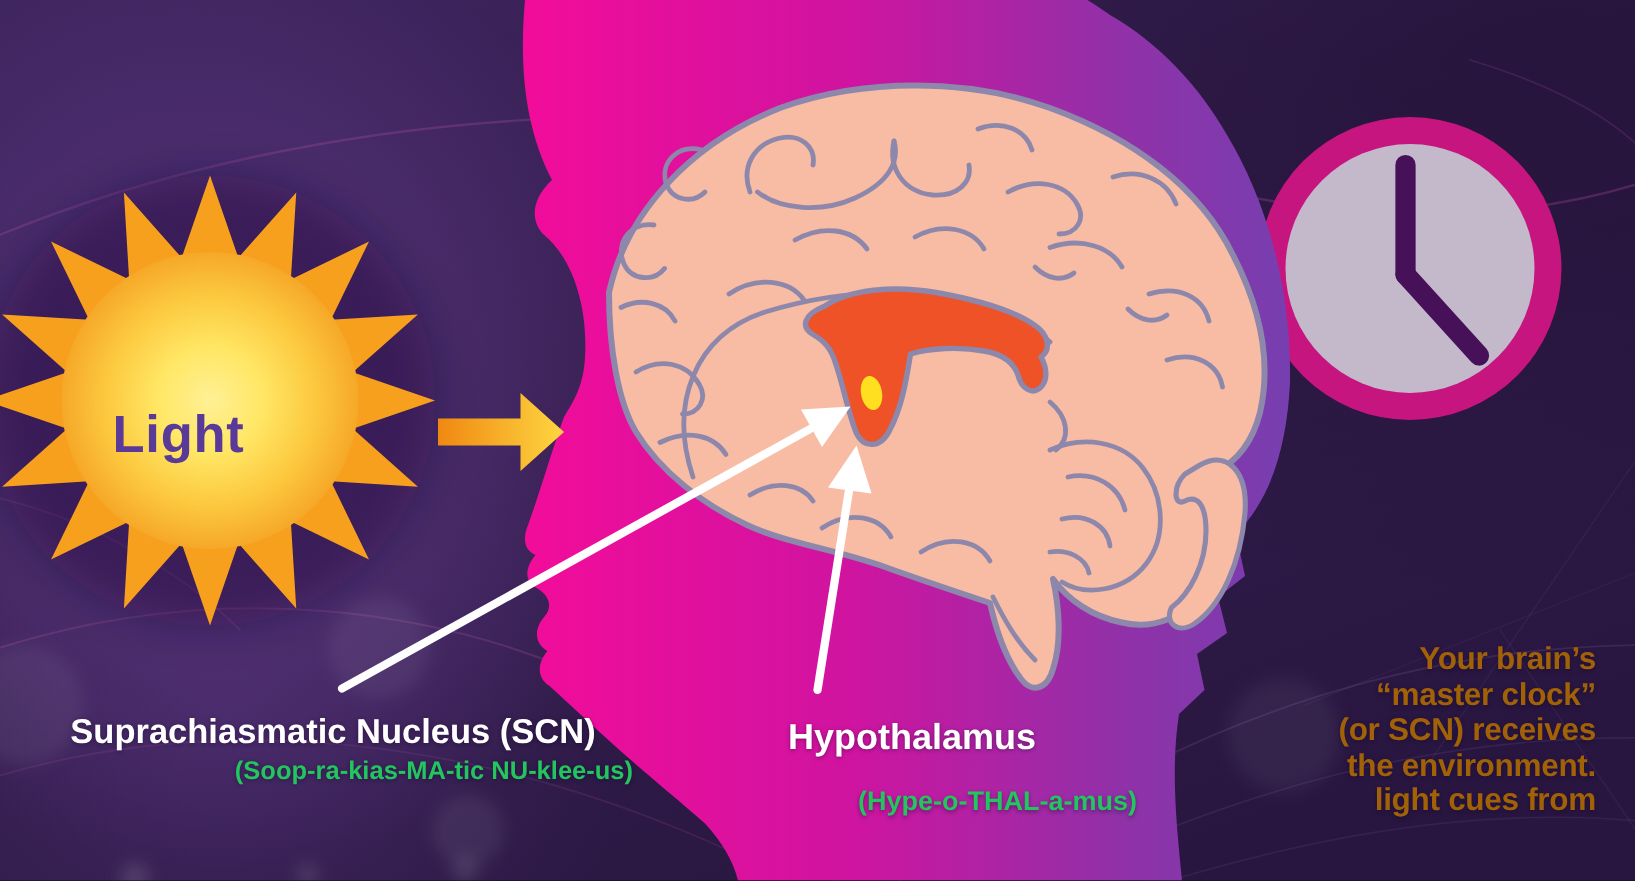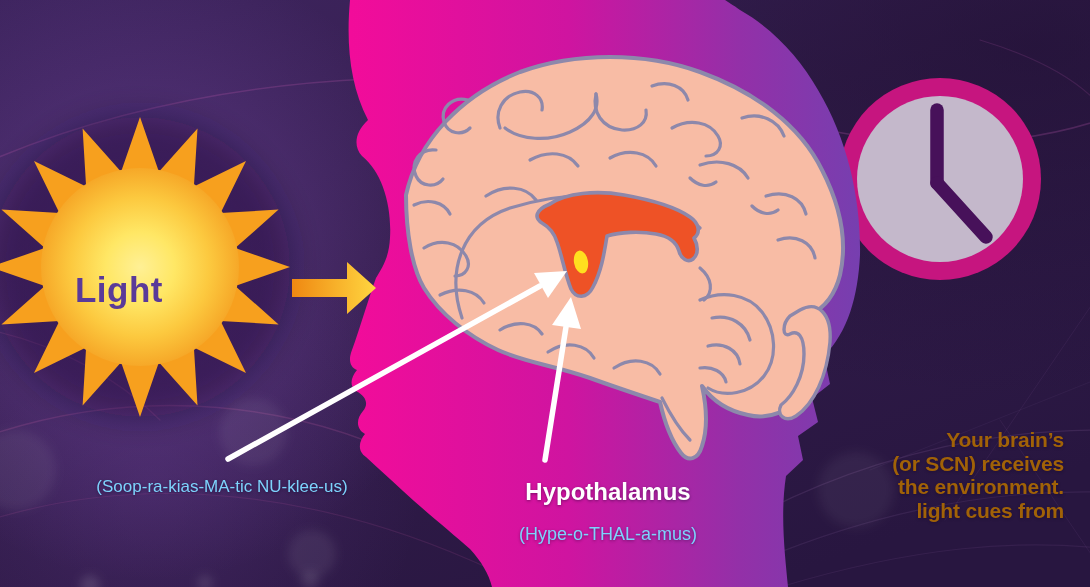--- a/index.html
+++ b/index.html
@@ -16,22 +16,23 @@
     text-align:center;
     font-size:35px;font-weight:bold;
     color:#5a3a99;letter-spacing:.5px;margin-top:24px;
   }
   .label-block{text-align:center;}
   .label-title{
     color:#ffffff;font-weight:800;
     text-shadow:0 1px 3px rgba(20,5,40,.45);
   }
   .label-pron{
-    color:#7dd3fc;font-weight:400;
+    color:#22c55e;font-weight:700;
     text-shadow:0 1px 3px rgba(20,5,40,.45);
+    text-align:right;
   }
   .scn-block{left:22px;top:474px;width:400px;}
   .scn-block .label-title{font-size:23px;}
   .scn-block .label-pron{font-size:17px;margin-top:3px;}
   .hypo-block{left:458px;top:478px;width:300px;}
   .hypo-block .label-title{font-size:24px;}
   .hypo-block .label-pron{font-size:18px;margin-top:18px;}
   .caption{
     right:26px;top:428px;width:320px;
     text-align:right;
@@ -250,28 +251,30 @@
     <g>
       <line x1="545" y1="460" x2="566" y2="327" stroke-width="5.5" stroke-linecap="round"></line>
       <polygon points="571,297 581,329 552,325" stroke="none"></polygon>
     </g>
   </g>
 </svg>
 
   <div class="overlay light-label">Light</div>
 
   <div class="overlay label-block scn-block">
+    <div class="label-title">Suprachiasmatic Nucleus (SCN)</div>
     <div class="label-pron">(Soop-ra-kias-MA-tic NU-klee-us)</div>
   </div>
 
   <div class="overlay label-block hypo-block">
     <div class="label-title">Hypothalamus</div>
     <div class="label-pron">(Hype-o-THAL-a-mus)</div>
   </div>
 
   <div class="overlay caption">
     <span>Your brain’s</span>
+    <span>“master clock”</span>
     <span>(or SCN) receives</span>
     <span>the environment.</span>
     <span>light cues from</span>
   </div>
 
 </div>
 
 </body></html>

